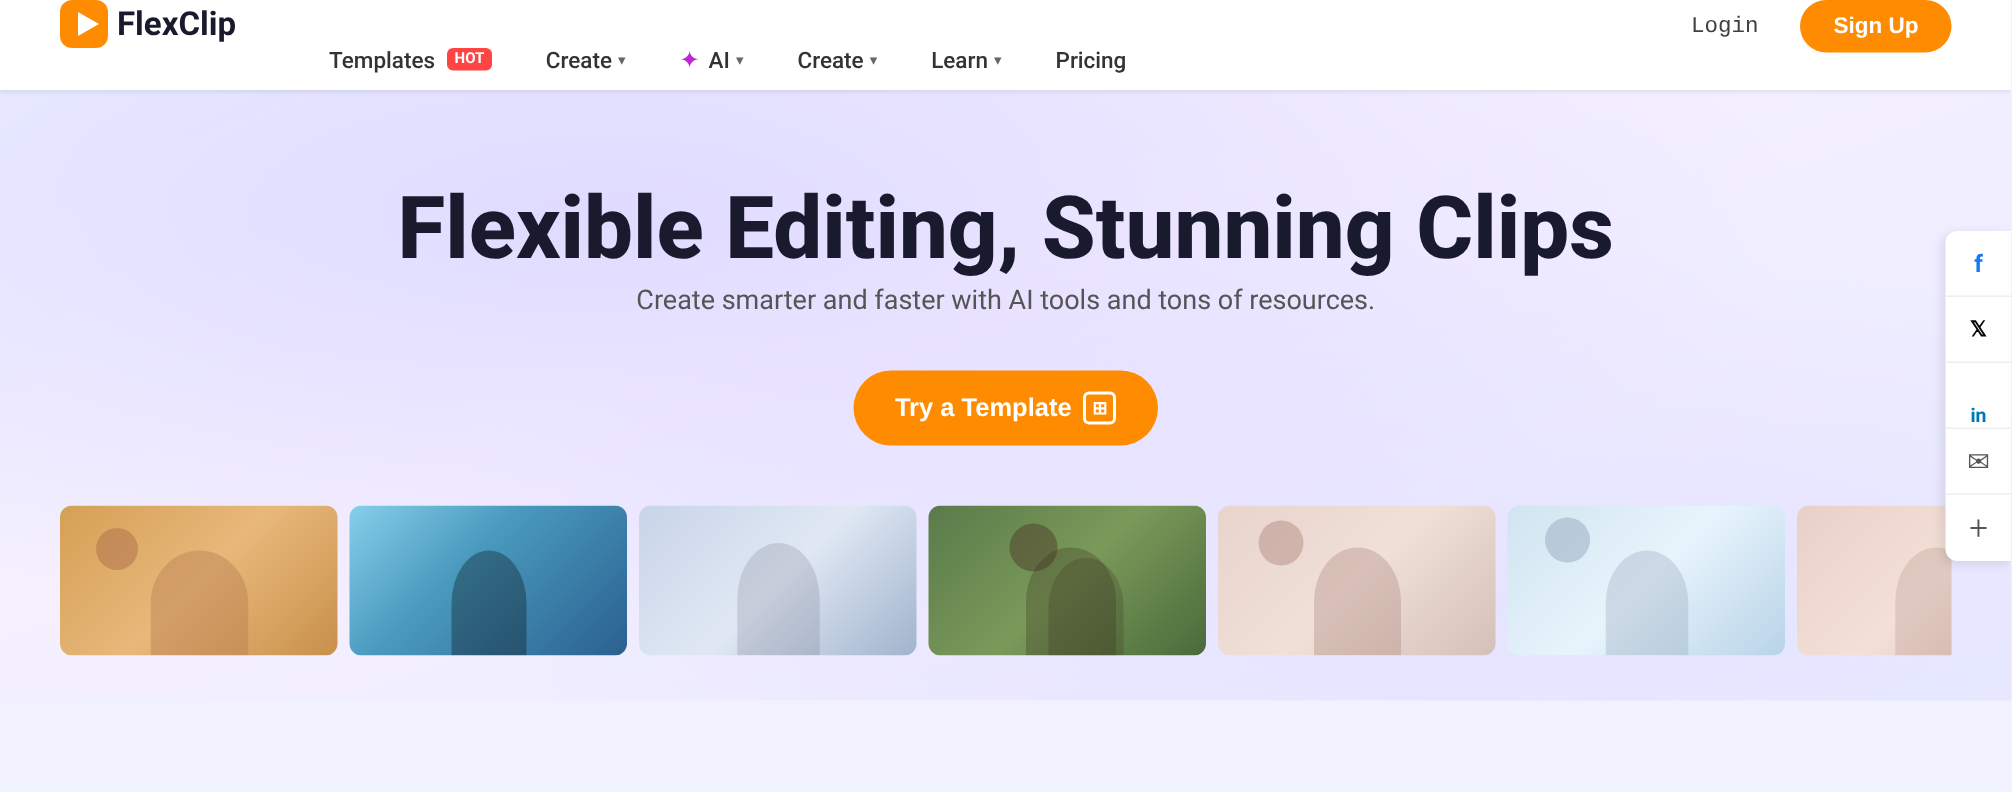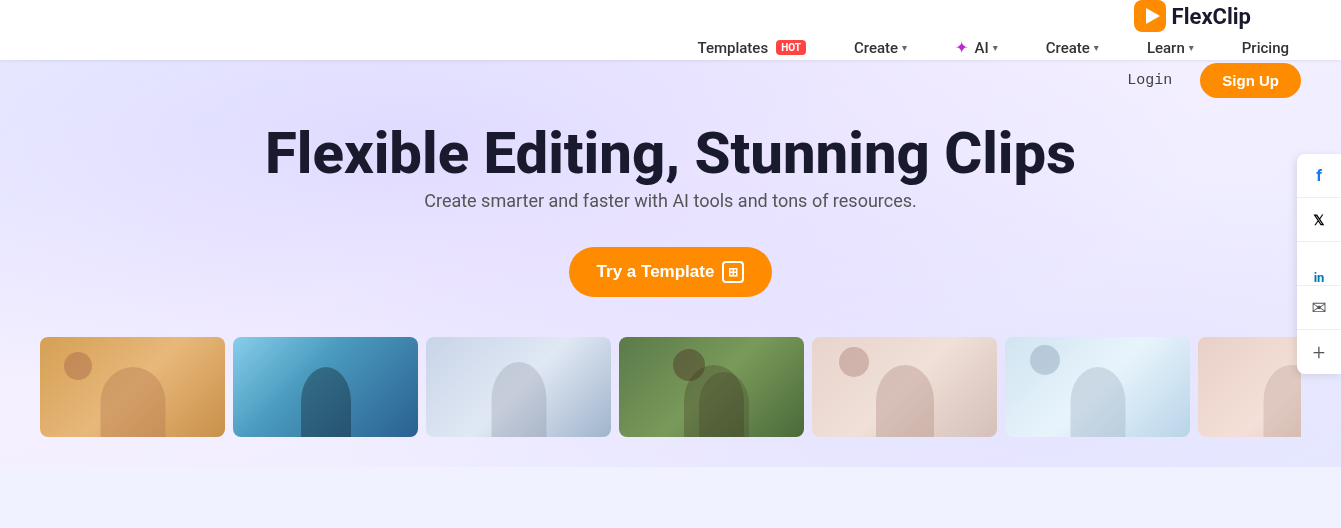--- a/index.html
+++ b/index.html
@@ -5,45 +5,45 @@
     * { margin: 0; padding: 0; box-sizing: border-box; }
     body { font-family: -apple-system, BlinkMacSystemFont, 'Segoe UI', Roboto, sans-serif; width: 1341px; height: 528px; overflow: hidden; background: #f0f2ff; }
 
     
     .navbar {
       position: fixed;
       top: 0; left: 0; right: 0;
       height: 60px;
       background: #fff;
       display: flex;
-      align-items: flex-end;
+      align-items: flex-start;
       padding: 0 40px;
       z-index: 100;
       box-shadow: 0 1px 3px rgba(0,0,0,0.08);
-      flex-direction: column;
     }
     .logo {
       display: flex;
       align-items: center;
       gap: 6px;
       font-size: 22px;
       font-weight: 700;
       color: #1a1a2e;
       margin-right: 50px;
       text-decoration: none;
     }
     .logo-icon {
       width: 32px;
       height: 32px;
     }
     .nav-links {
       display: flex;
       align-items: center;
-      gap: 24px;
+      gap: 12px;
       flex: 1;
+      margin-top: 24px;
     }
     .nav-item {
       display: flex;
       align-items: center;
       gap: 4px;
       padding: 6px 12px;
       font-size: 15px;
       color: #333;
       cursor: pointer;
       border-radius: 6px;

